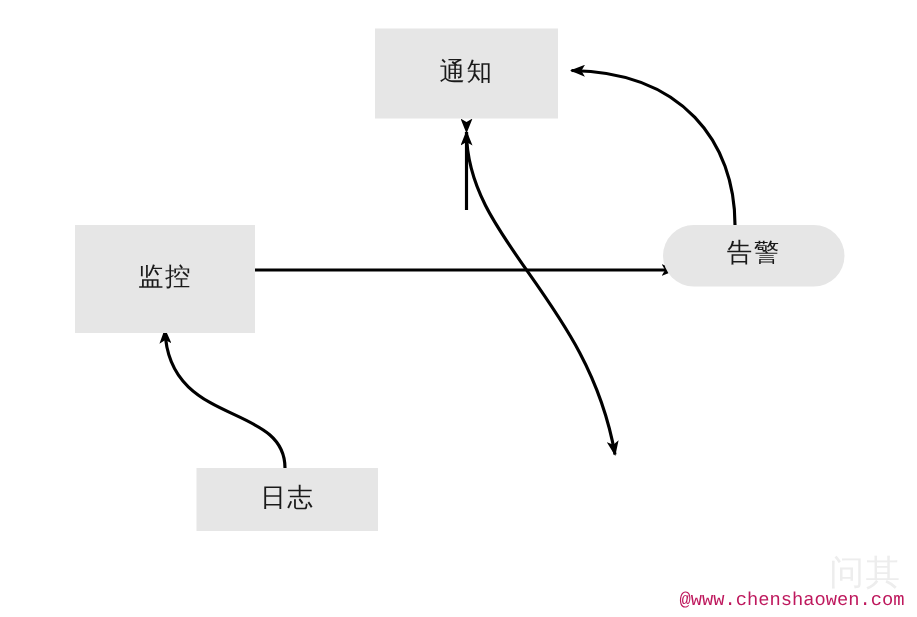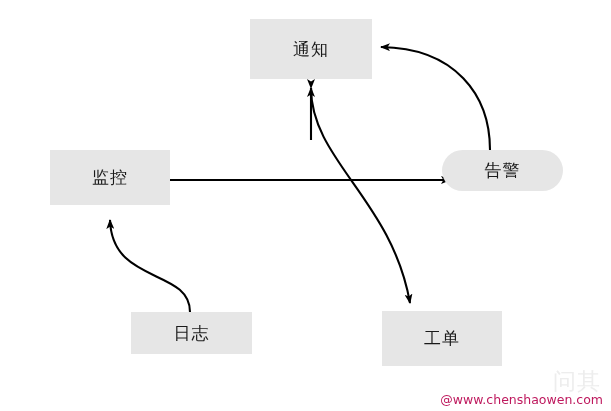--- a/index.html
+++ b/index.html
@@ -9,20 +9,21 @@
   }
   body {
     font-family: "DejaVu Sans", "Liberation Sans", sans-serif;
   }
   #canvas {
     position: relative;
     width: 611px;
     height: 411px;
     background: #ffffff;
     overflow: hidden;
+    font-family: Liberation Mono, monospace;
   }
   .node {
     position: absolute;
     background: #e6e6e6;
     display: flex;
     align-items: center;
     justify-content: center;
     box-sizing: border-box;
     color: #1a1a1a;
     font-size: 17px;
@@ -85,33 +86,30 @@
     <path class="edge-path" d="M190,312 C190,268 112,285 110,220" marker-end="url(#arrowhead)"></path>
 
     <path class="edge-path" d="M311,88 C311,160 392,200 410,303" marker-start="url(#arrowhead)" marker-end="url(#arrowhead)"></path>
     <path class="edge-path" d="M311,140 C311,110 311,100 311,88" marker-end="url(#arrowhead)"></path>
   </svg>
 
   <div class="node" style="left:250px; top:19px; width:122px; height:60px;">
     <span class="node-label">通知</span>
   </div>
 
-  <div class="node" style="left:50px; top:150px; width:120px; height:55px;">
+  <div class="node" style="left:50px; top:150px; width:120px; height:72px;">
     <span class="node-label">监控</span>
   </div>
 
   <div class="node" style="left:442px; top:150px; width:121px; height:41px;border-radius:21px;">
     <span class="node-label">告警</span>
   </div>
 
   <div class="node" style="left:131px; top:312px; width:121px; height:42px;">
     <span class="node-label">日志</span>
   </div>
 
-  <div class="node" style="left:382px; top:311px; width:120px; height:55px;">
-    <span class="node-label">工单</span>
-  </div>
 
   <div class="watermark-mark">问其</div>
 
   <div class="watermark">@www.chenshaowen.com</div>
 
 </div>
 
 </body></html>

